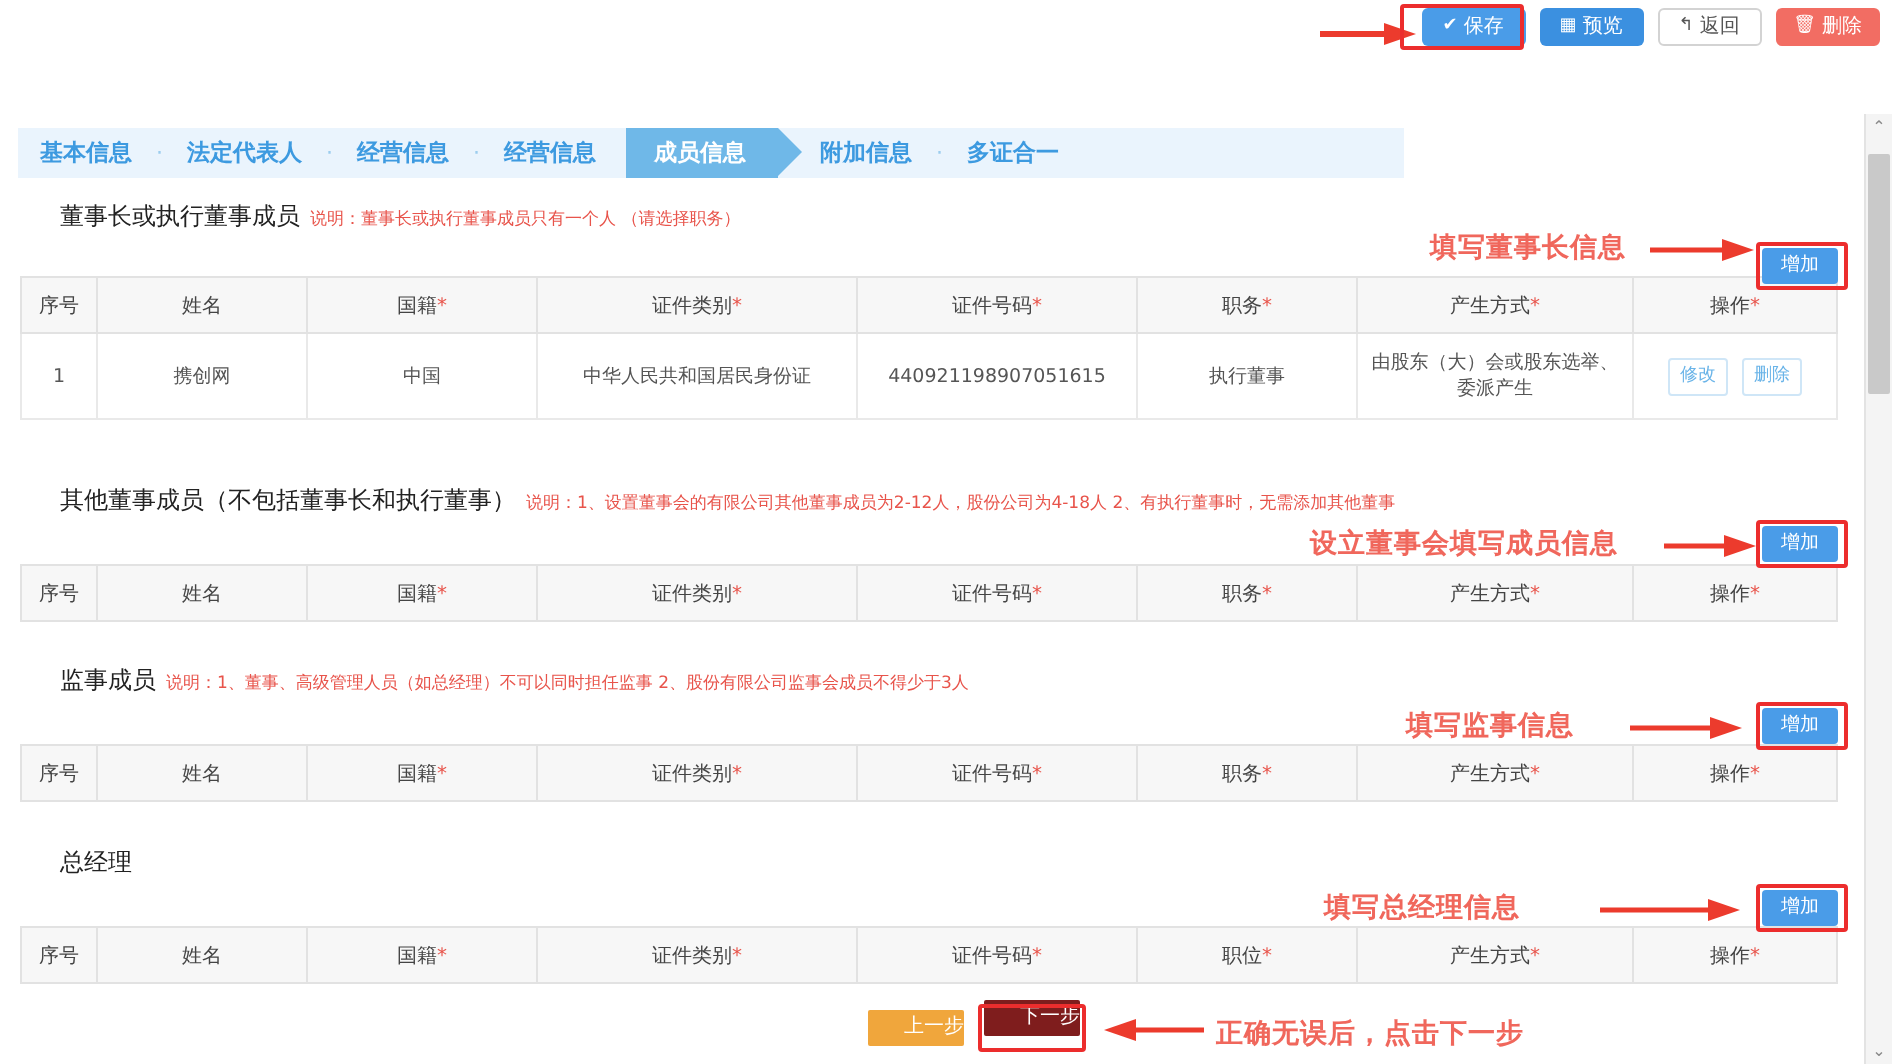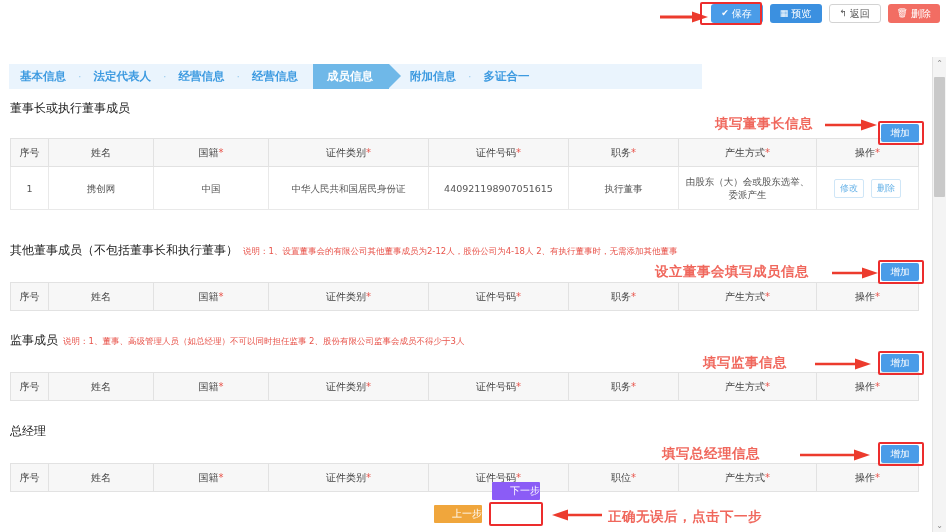--- a/index.html
+++ b/index.html
@@ -174,20 +174,21 @@
     position: absolute;
     left: 4px;
     white-space: nowrap;
     display: flex;
     align-items: baseline;
     gap: 5px;
   }
   .sec-title {
     font-size: 12px;
     color: #222;
+    margin-left: 20px;
   }
   .sec-note {
     font-size: 8.5px;
     color: #e8544b;
   }
 
   
   .btn-add {
     position: absolute;
     width: 38px;
@@ -248,21 +249,21 @@
     height: 18px;
     font-size: 10px;
     line-height: 18px;
     text-align: right;
     color: #fff;
     border-radius: 1px;
     cursor: pointer;
     z-index: 5;
   }
   .navprev { background: #f0a63c; left: 434px; top: 505px; }
-  .navnext { background: #8b5cf6; left: 492px; top: 482px; }
+  .navnext { background: #7f1d1d; left: 492px; top: 500px; }
 
   
   .sb {
     position: absolute;
     right: 0;
     top: 57px;
     width: 14px;
     height: 475px;
     background: #f4f4f4;
     border-left: 1px solid #e3e3e3;
@@ -334,20 +335,21 @@
         <div class="step-sep">·</div>
         <div class="step">经营信息</div>
         <div class="step step-active">成员信息</div>
         <div class="step">附加信息</div>
         <div class="step-sep">·</div>
         <div class="step">多证合一</div>
       </div>
 
       <div class="sec-head" style="top:43px;">
         <span class="sec-title">董事长或执行董事成员</span>
+        <span class="sec-note">说明：董事长或执行董事成员只有一个人    （请选择职务）</span>
       </div>
 
       <div class="btn-add" style="left:875px; top:67px;">增加</div>
 
       <table class="grid" style="top:81px;">
         <colgroup>
           <col style="width:38px">
             <col style="width:105px">
             <col style="width:115px">
             <col style="width:160px">

